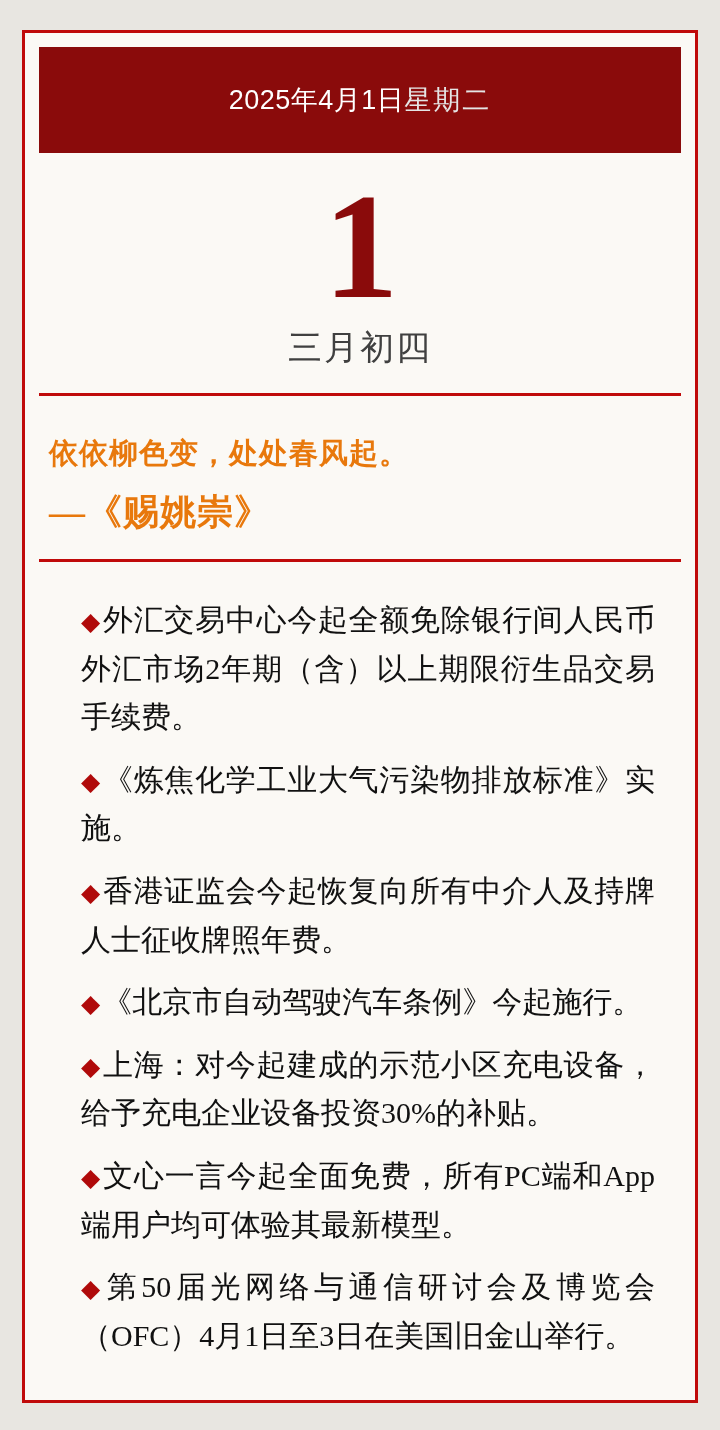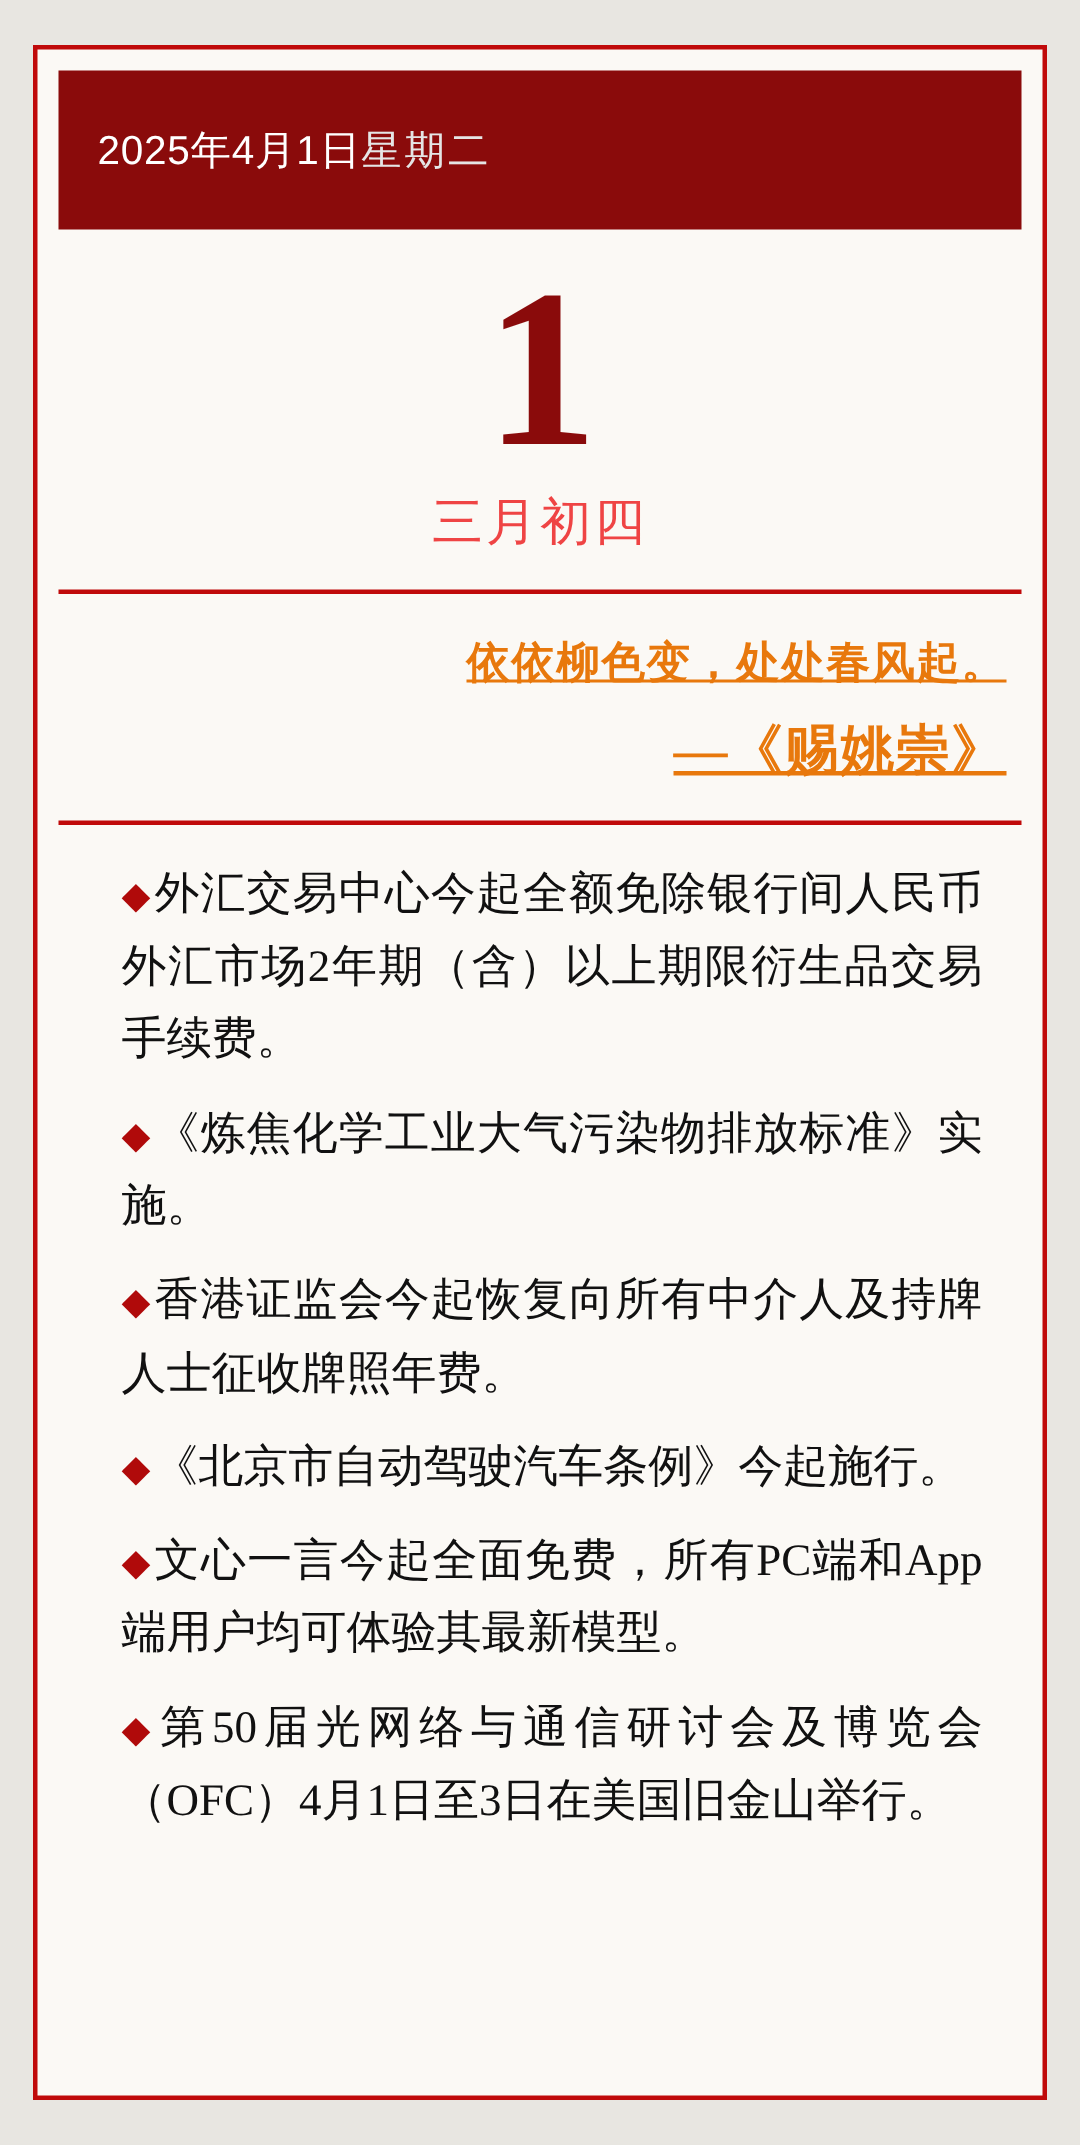--- a/index.html
+++ b/index.html
@@ -29,21 +29,21 @@
     display: flex;
     flex-direction: column;
   }
   
   .header {
     background: #8a0b0b;
     height: 106px;
     margin: 14px 14px 0 14px;
     display: flex;
     align-items: center;
-    justify-content: flex-start;
+    justify-content: center;
     padding: 0 26px;
     box-sizing: border-box;
   }
   .header .date {
     color: #ffffff;
     font-family: "Liberation Sans", "DejaVu Sans", sans-serif;
     font-size: 27px;
     letter-spacing: 0.5px;
   }
   .header .weekday {
@@ -61,34 +61,33 @@
   }
   .bigday {
     color: #8a0b0b;
     font-family: "Liberation Serif", "DejaVu Serif", serif;
     font-size: 150px;
     font-weight: bold;
     line-height: 1.0;
     letter-spacing: -2px;
   }
   .lunar {
-    color: #ef4444;
+    color: #404040;
     font-size: 34px;
     margin-top: 4px;
     letter-spacing: 2px;
   }
   
   .poem {
     border-bottom: 3px solid #c00a0a;
-    margin: 0 14px;
+    margin: 12px 14px;
     padding: 26px 10px 22px 10px;
-    text-align: right;
+    text-align: left;
     color: #e8780c;
     font-weight: bold;
-    text-decoration: underline;
   }
   .poem .line1 {
     font-size: 29px;
     letter-spacing: 1px;
   }
   .poem .line2 {
     font-size: 36px;
     margin-top: 14px;
     letter-spacing: 1px;
   }
@@ -133,18 +132,19 @@
     <div class="poem">
       <div class="line1">依依柳色变，处处春风起。</div>
       <div class="line2">—《赐姚崇》</div>
     </div>
 
     <div class="news">
       <div class="news-item"><span class="bullet">◆</span><span>外汇交易中心今起全额免除银行间人民币外汇市场2年期（含）以上期限衍生品交易手续费。</span></div>
       <div class="news-item"><span class="bullet">◆</span><span>《炼焦化学工业大气污染物排放标准》实施。</span></div>
       <div class="news-item"><span class="bullet">◆</span><span>香港证监会今起恢复向所有中介人及持牌人士征收牌照年费。</span></div>
       <div class="news-item"><span class="bullet">◆</span><span>《北京市自动驾驶汽车条例》今起施行。</span></div>
+      <div class="news-item"><span class="bullet">◆</span><span>上海：对今起建成的示范小区充电设备，给予充电企业设备投资30%的补贴。</span></div>
       <div class="news-item"><span class="bullet">◆</span><span>文心一言今起全面免费，所有PC端和App端用户均可体验其最新模型。</span></div>
       <div class="news-item"><span class="bullet">◆</span><span>第50届光网络与通信研讨会及博览会（OFC）4月1日至3日在美国旧金山举行。</span></div>
     </div>
 
   </div>
 </div>
 
 </body></html>

